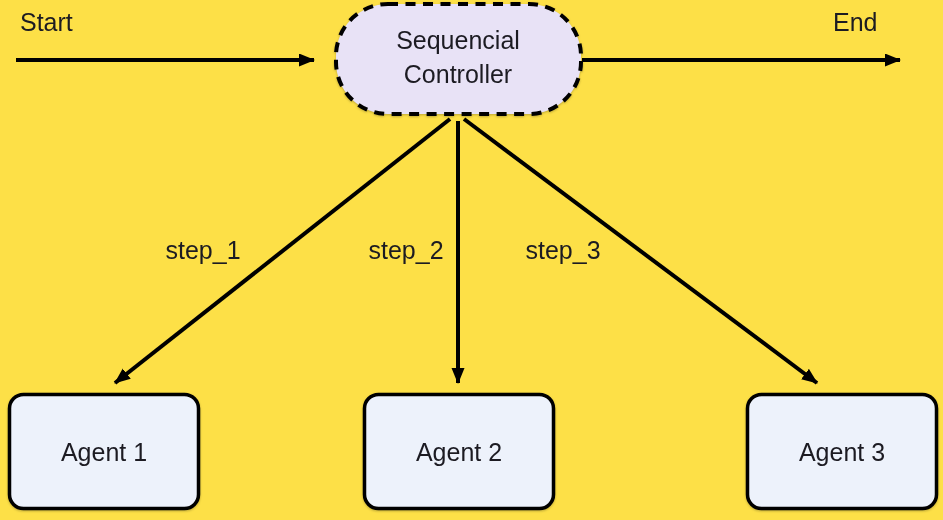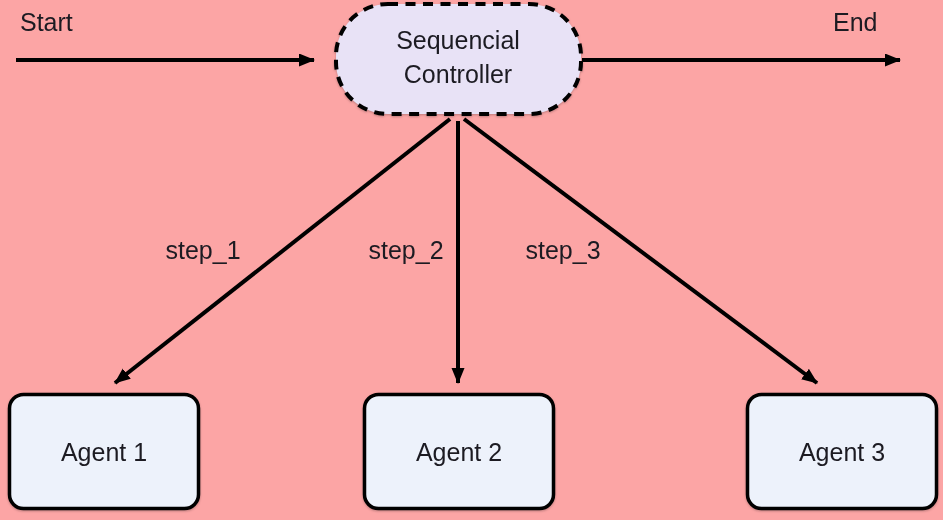--- a/index.html
+++ b/index.html
@@ -4,21 +4,21 @@
 <style>
   html, body {
     margin: 0;
     padding: 0;
     background: #ffffff;
   }
   .canvas {
     position: relative;
     width: 943px;
     height: 520px;
-    background: #fca5a5;
+    background: #fde047;
     font-family: "Liberation Sans", "DejaVu Sans", sans-serif;
     overflow: hidden;
   }
   svg { display: block; }
   .edge {
     stroke: #000000;
     stroke-width: 4;
     fill: none;
   }
   .node-controller-shape {

